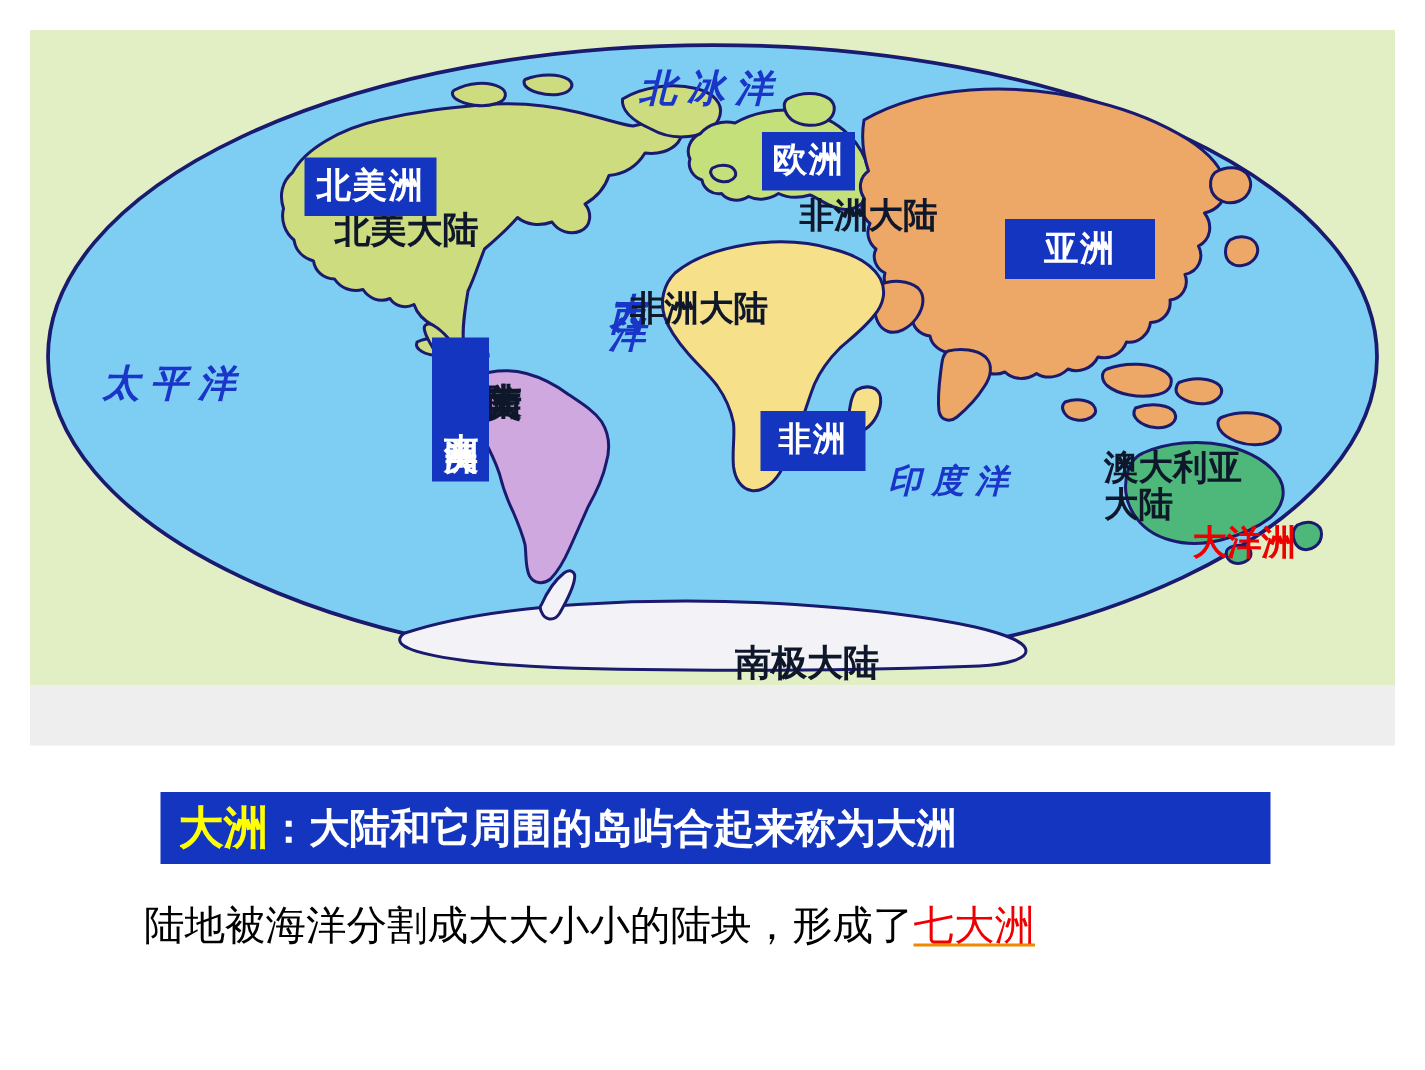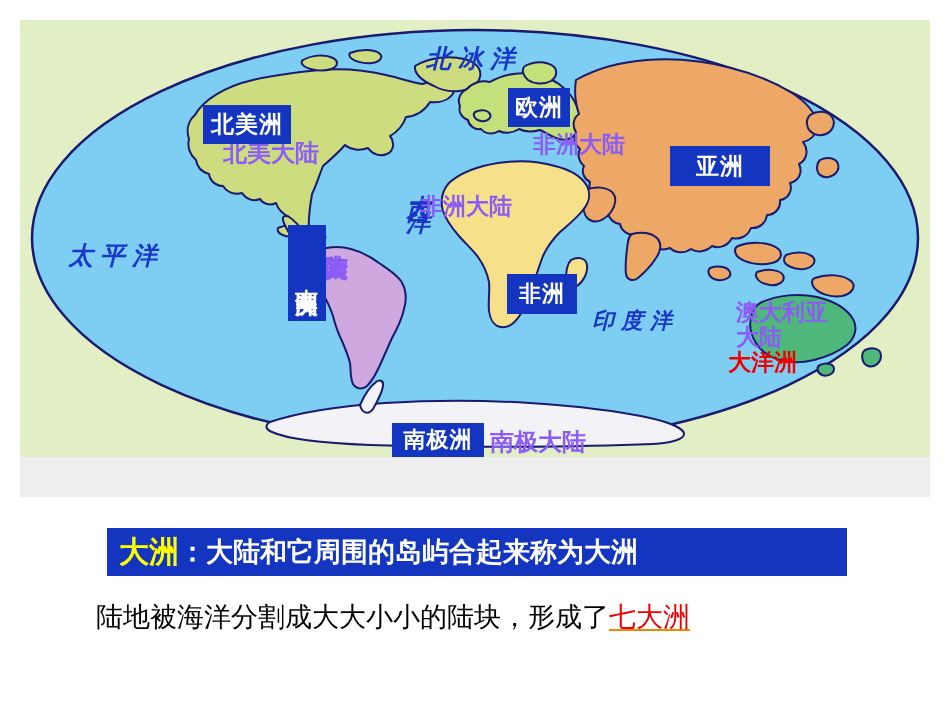--- a/index.html
+++ b/index.html
@@ -65,21 +65,21 @@
     white-space: nowrap;
   }
   .tag.vert {
     writing-mode: vertical-rl;
     letter-spacing: 2px;
   }
 
   
   .mass {
     position: absolute;
-    color: #8b5cf6;
+    color: #0f172a;
     font-family: "DejaVu Serif", "Liberation Serif", serif;
     font-weight: bold;
     white-space: nowrap;
     line-height: 1.08;
   }
   .mass.vert {
     writing-mode: vertical-rl;
     white-space: normal;
   }
   .mass.red {
@@ -320,35 +320,34 @@
     <div class="mass" style="left:513px; top:112px; font-size:23px;">非洲大陆</div>
 
     <div class="mass" style="left:400px; top:174px; font-size:23px;">非洲大陆</div>
 
     <div class="mass vert" style="left:303px; top:215px; height:145px; font-size:24px;">南美大陆</div>
 
     <div class="mass" style="left:716px; top:280px; font-size:23px;">澳大利亚</div>
 
     <div class="mass" style="left:716px; top:305px; font-size:23px;">大陆</div>
 
-    <div class="mass red" style="left:708px; top:330px; font-size:23px;">大洋洲</div>
+    <div class="mass red" style="left:775px; top:330px; font-size:23px;">大洋洲</div>
 
     <div class="mass" style="left:470px; top:409px; font-size:24px;">南极大陆</div>
 
     <div class="tag" style="left:183px; top:85px; width:88px; height:39px; font-size:23px;">北美洲</div>
 
     <div class="tag" style="left:488px; top:68px; width:62px; height:39px; font-size:23px;">欧洲</div>
 
     <div class="tag" style="left:650px; top:126px; width:100px; height:40px; font-size:23px;">亚洲</div>
 
     <div class="tag vert" style="left:268px; top:205px; width:38px; height:96px; font-size:23px;">南美洲</div>
 
     <div class="tag" style="left:487px; top:254px; width:70px; height:40px; font-size:22px;">非洲</div>
 
-    <div class="tag" style="left:372px; top:403px; width:92px; height:34px; font-size:22px;">南极洲</div>
 
   </div>
 
   <div class="map-strip"></div>
 
   <div class="caption-bar">
     <span class="kw">大洲</span>
     <span class="rest">：大陆和它周围的岛屿合起来称为大洲</span>
   </div>
 

